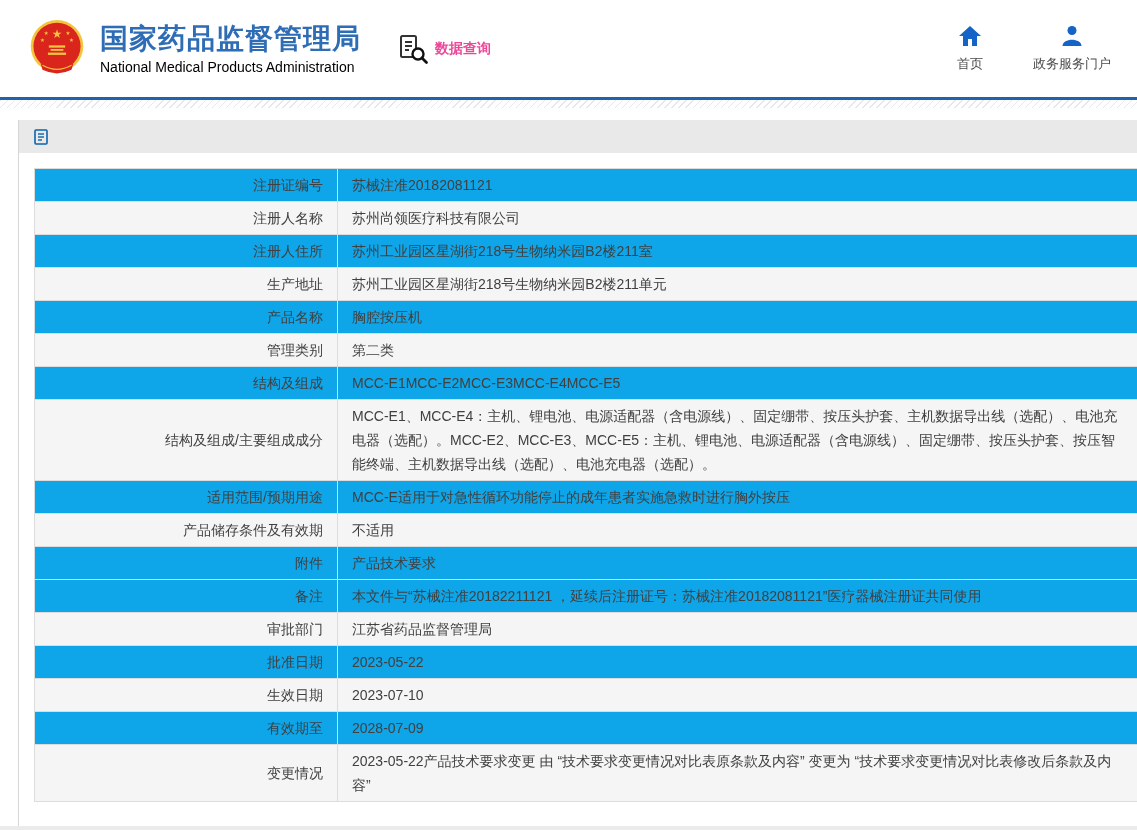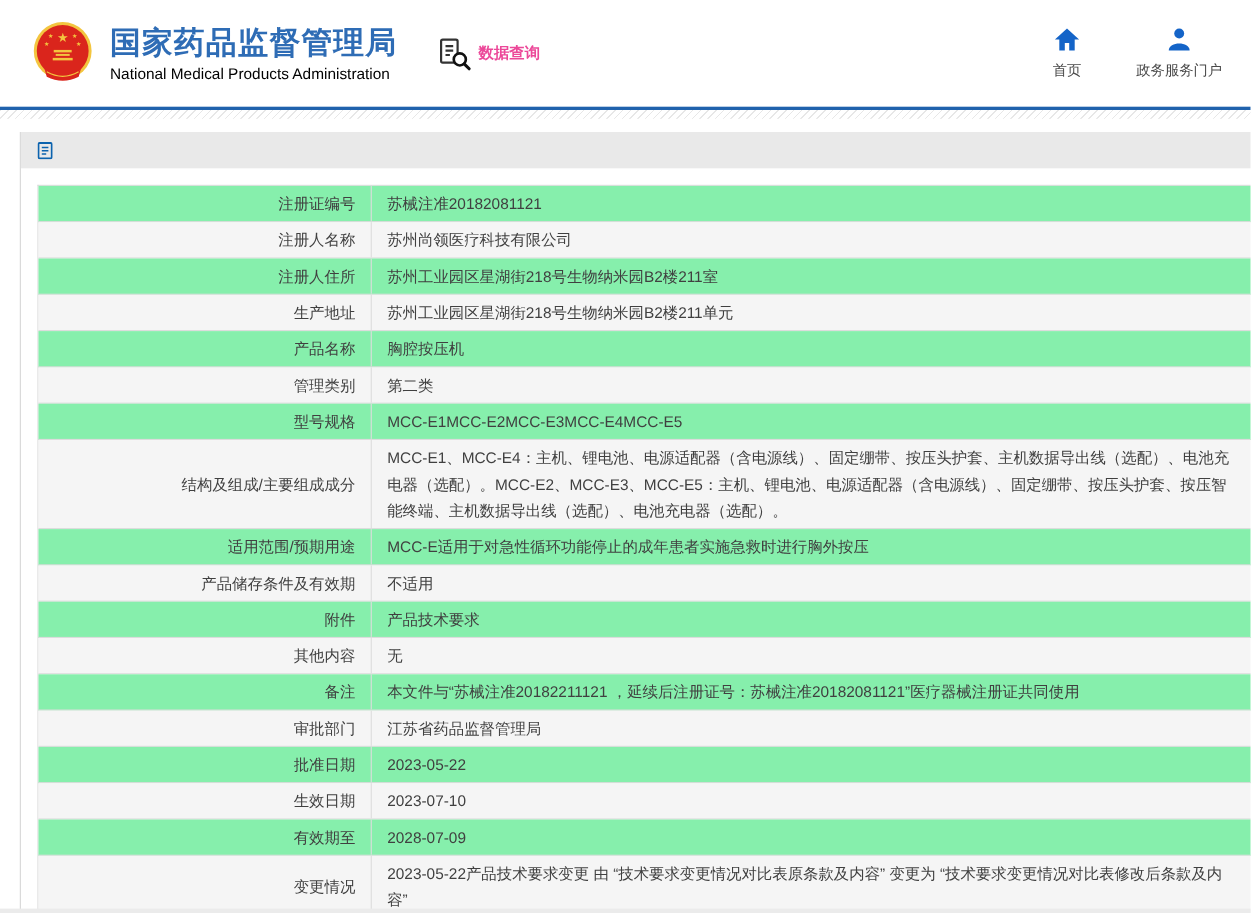--- a/index.html
+++ b/index.html
@@ -22,21 +22,21 @@
   
   .blue-rule { height:3px; background:#2062ad; }
   .hatch { height:8px; background:repeating-linear-gradient(135deg,#e7e7e7 0 1px,#ffffff 1px 5px); }
 
   
   .container { margin:12px 0 0 18px; border-left:1px solid #d6d6d6; min-height:706px; }
   .title-bar { height:33px; background:#e9e9e9; display:flex; align-items:center; padding-left:15px; }
   .title-bar .bc-title { color:#0c63ae; font-size:15px; font-weight:bold; margin-left:6px; letter-spacing:0.3px; }
 
   .info-table { margin:15px 0 0 15px; border-top:1px solid #dcdcdc; border-left:1px solid #dcdcdc; }
-  .row { display:flex; border-bottom:1px solid #dcdcdc; background:#86efac; min-height:32px; }
+  .row { display:flex; border-bottom:1px solid #dcdcdc; background:#0ea5e9; min-height:32px; }
   .row.alt { background:#f5f5f5; }
   .cell-label { width:302px; flex:0 0 302px; display:flex; align-items:center; justify-content:flex-end;
                 padding:3px 14px 3px 0; font-size:14px; color:#404040; line-height:20px; text-align:right; }
   .cell-value { flex:1; border-left:1px solid #dcdcdc; display:flex; align-items:center;
                 padding:4px 16px 4px 14px; font-size:14px; color:#404040; line-height:24px; }
 
   .bottom-strip { position:absolute; left:0; right:0; bottom:0; height:4px; background:#ebebeb; }
 </style>
 </head>
 <body>
@@ -144,21 +144,21 @@
   </div>
 
   <div class="row alt">
     <div class="cell-label">管理类别</div>
     <div class="cell-value">
       <span class="value-text">第二类</span>
     </div>
   </div>
 
   <div class="row">
-    <div class="cell-label">型号规格</div>
+    <div class="cell-label">结构及组成</div>
     <div class="cell-value">
       <span class="value-text">MCC-E1MCC-E2MCC-E3MCC-E4MCC-E5</span>
     </div>
   </div>
 
   <div class="row alt">
     <div class="cell-label">结构及组成/主要组成成分</div>
     <div class="cell-value">
       <span class="value-text">MCC-E1、MCC-E4：主机、锂电池、电源适配器（含电源线）、固定绷带、按压头护套、主机数据导出线（选配）、电池充电器（选配）。MCC-E2、MCC-E3、MCC-E5：主机、锂电池、电源适配器（含电源线）、固定绷带、按压头护套、按压智能终端、主机数据导出线（选配）、电池充电器（选配）。</span>
     </div>
@@ -178,26 +178,20 @@
     </div>
   </div>
 
   <div class="row">
     <div class="cell-label">附件</div>
     <div class="cell-value">
       <span class="value-text">产品技术要求</span>
     </div>
   </div>
 
-  <div class="row alt">
-    <div class="cell-label">其他内容</div>
-    <div class="cell-value">
-      <span class="value-text">无</span>
-    </div>
-  </div>
 
   <div class="row">
     <div class="cell-label">备注</div>
     <div class="cell-value">
       <span class="value-text">本文件与“苏械注准20182211121 ，延续后注册证号：苏械注准20182081121”医疗器械注册证共同使用</span>
     </div>
   </div>
 
   <div class="row alt">
     <div class="cell-label">审批部门</div>

